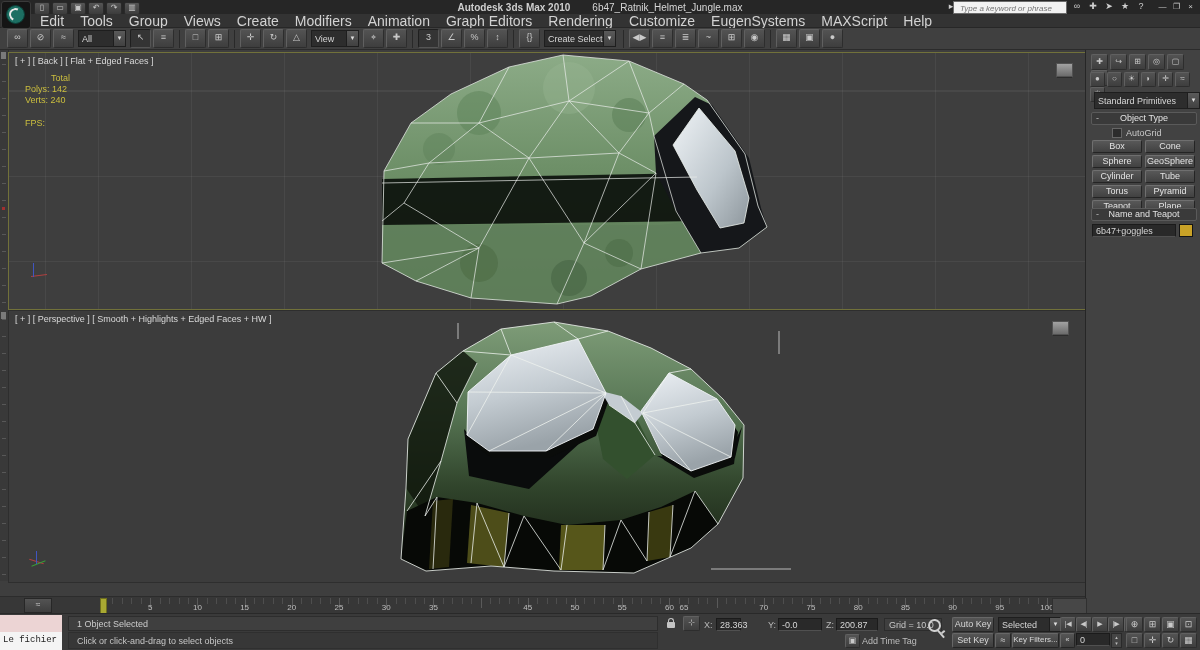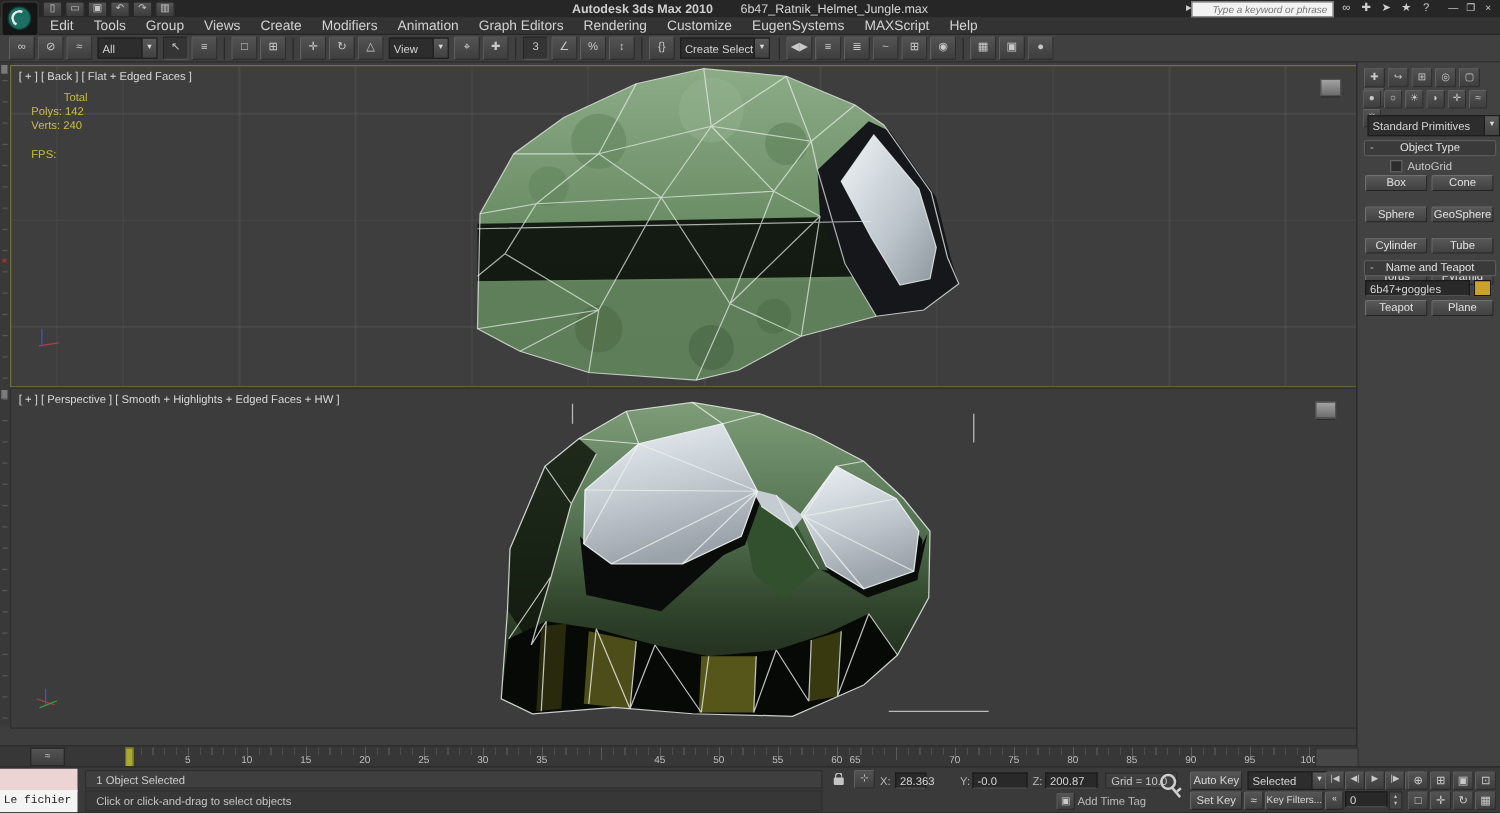--- a/index.html
+++ b/index.html
@@ -2,35 +2,35 @@
 <html><head>
 <meta charset="utf-8">
 <style>
   html,body{margin:0;padding:0;background:#1d1d1d;}
   #root{position:relative;width:1200px;height:650px;background:#3e3e3e;overflow:hidden;
         font-family:"Liberation Sans",sans-serif;font-size:10px;color:#cccccc;}
   .a{position:absolute;}
   
   .titlebar{left:0;top:0;width:1200px;height:14px;background:#262626;}
   .menubar{left:0;top:14px;width:1200px;height:14px;background:#333333;border-bottom:1px solid #272727;}
-  .mi{display:inline-block;padding:1px 8px;color:#d2d2d2;font-size:11px;line-height:12px;}
+  .mi{display:inline-block;padding:1px 8px;color:#d2d2d2;font-size:14px;line-height:12px;}
   .logo{left:1px;top:1px;width:28px;height:26px;background:#151515;border:1px solid #3a3a3a;border-radius:3px;}
   .logo .swirl{position:absolute;left:4px;top:3px;width:17px;height:17px;border-radius:50%;
         background:#1d6f63;border:1px solid #0c3f38;}
   .logo .swirl:after{content:"";position:absolute;left:2px;top:2px;width:9px;height:9px;border:2px solid #e8e8e8;
         border-right-color:transparent;border-bottom-color:transparent;border-radius:50%;transform:rotate(-20deg);}
   .qat{left:34px;top:1px;height:12px;}
   .qbtn{display:inline-block;width:14px;height:11px;margin-right:2px;background:linear-gradient(#555,#3c3c3c);
         border:1px solid #2a2a2a;border-radius:2px;color:#c6c6c6;font-size:8px;line-height:10px;text-align:center;}
   .wtitle{top:2px;width:100%;text-align:center;font-size:10px;color:#d6d6d6;}
   .wtitle b{font-weight:bold;color:#cfcfcf;margin-right:22px;}
   .searchwrap{left:944px;top:1px;height:12px;}
   .searchbox{position:absolute;left:9px;top:0;width:112px;height:11px;background:#f2f2f2;border:1px solid #6b6b6b;}
   .searchbox input{width:104px;height:9px;border:none;background:transparent;font-style:italic;
-        font-family:"Liberation Sans",sans-serif;font-size:8px;color:#777;outline:none;padding:0 16px;}
+        font-family:"Liberation Sans",sans-serif;font-size:8px;color:#777;outline:none;padding:0 6px;}
   .wicon{position:absolute;top:0;width:14px;height:12px;color:#cfcfcf;font-size:9px;line-height:11px;text-align:center;}
   .winbtn{position:absolute;top:1px;width:13px;height:10px;color:#cfcfcf;font-size:8px;line-height:9px;text-align:center;}
   
   .toolbar{left:0;top:28px;width:1200px;height:22px;background:#404040;border-bottom:1px solid #2b2b2b;
         display:flex;align-items:center;padding-left:6px;box-sizing:border-box;}
   .tbtn{width:19px;height:17px;background:linear-gradient(#535353,#3e3e3e);border:1px solid #2d2d2d;
         border-top-color:#606060;border-left-color:#606060;color:#c9c9c9;font-size:9px;line-height:15px;
         text-align:center;display:inline-block;margin:0 1px;border-radius:2px;}
   .tbtn.pressed{background:#343434;border-color:#555;border-top-color:#1f1f1f;border-left-color:#1f1f1f;}
   .tsep{display:inline-block;width:1px;height:18px;background:#292929;margin:0 4px;}
@@ -51,21 +51,21 @@
         box-shadow:0 2px 0 -1px #2c2c2c;}
   
   .panel{left:1085px;top:50px;width:115px;height:563px;background:#424242;border-left:1px solid #262626;box-sizing:border-box;}
   .ptabs{left:4px;top:4px;}
   .ptabs .tbtn{width:15px;height:14px;line-height:13px;font-size:8px;}
   .pcats{left:3px;top:22px;}
   .pcats .tbtn{width:13px;height:13px;line-height:12px;font-size:8px;}
   .roll{background:#3a3a3a;border:1px solid #5a5a5a;border-radius:2px;font-size:9px;color:#e2e2e2;
         text-align:center;line-height:10px;}
   .rollminus{position:absolute;left:4px;top:0;color:#bbb;}
-  .objgrid{display:grid;grid-template-columns:repeat(2,50px);gap:12px 3px;}
+  .objgrid{display:grid;grid-template-columns:repeat(2,50px);gap:2px 3px;}
   .objbtn{height:11px;background:linear-gradient(#585858,#414141);border:1px solid #242424;border-top-color:#6f6f6f;
         border-left-color:#6f6f6f;border-radius:2px;font-size:9px;line-height:11px;text-align:center;color:#e3e3e3;}
   .inset{background:#292929;border:1px solid #1b1b1b;border-bottom-color:#505050;color:#d6d6d6;font-size:9px;}
   .chk{width:8px;height:8px;background:#2c2c2c;border:1px solid #666;display:inline-block;}
   
   .timeslider{left:0;top:581px;width:1085px;height:15px;background:#3a3a3a;border-top:1px solid #2e2e2e;box-sizing:border-box;}
   .tshandle{position:absolute;left:8px;top:1px;width:80px;height:12px;background:linear-gradient(#565656,#434343);
         border:1px solid #272727;border-top-color:#686868;text-align:center;font-size:9px;color:#d8d8d8;line-height:11px;}
   .tsarr{position:absolute;top:1px;width:9px;height:12px;background:#404040;border:1px solid #2a2a2a;
         color:#bbb;font-size:6px;line-height:11px;text-align:center;}

